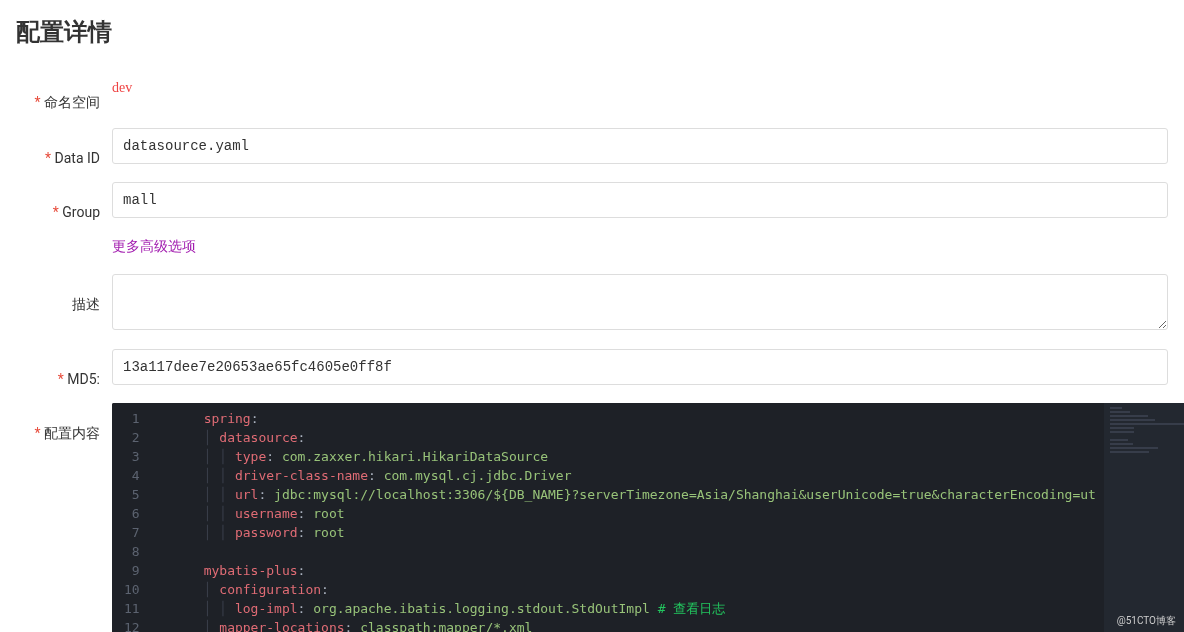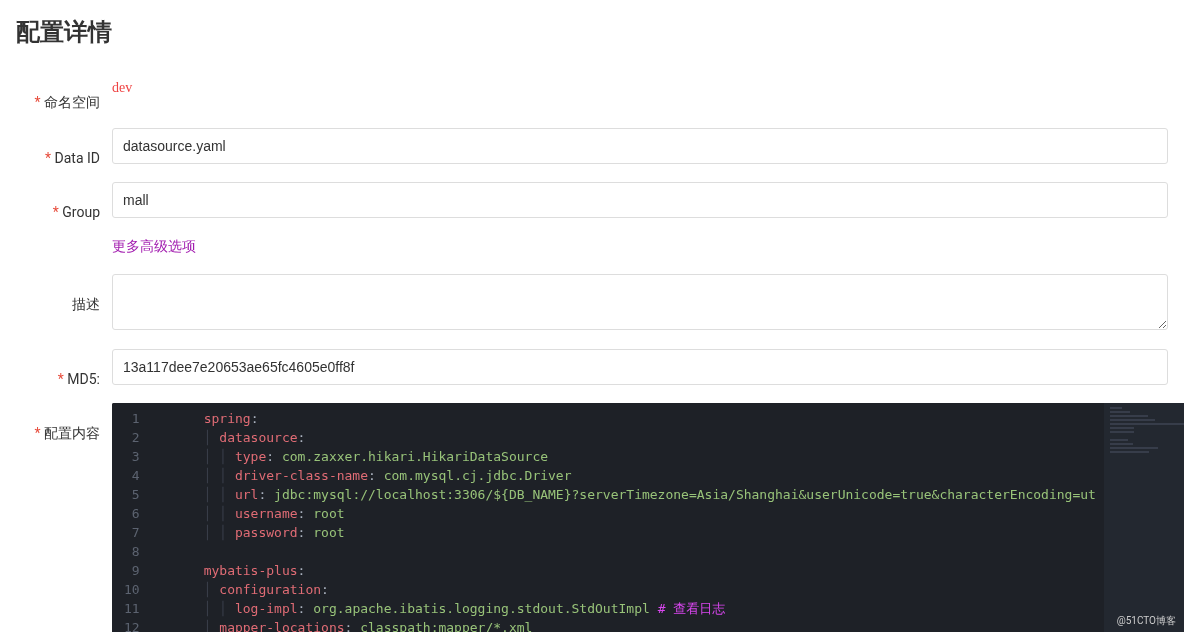--- a/index.html
+++ b/index.html
@@ -49,20 +49,21 @@
     }
     .form-input {
       width: 100%;
       height: 36px;
       padding: 16px 10px;
       border: 1px solid #ddd;
       border-radius: 3px;
       font-size: 14px;
       color: #333;
       background: #fff;
+      font-family: Liberation Mono, monospace;
     }
     .form-textarea {
       width: 100%;
       min-height: 56px;
       padding: 8px 10px;
       border: 1px solid #ddd;
       border-radius: 3px;
       font-size: 14px;
       color: #333;
       background: #fff;
@@ -108,21 +109,21 @@
       display: block;
       min-height: 19px;
       margin-left: 48px;
     }
     .guide {
       color: #3a3f4b;
     }
     .tk-key { color: #e06c75; }
     .tk-colon { color: #abb2bf; }
     .tk-str { color: #98c379; }
-    .tk-cmt { color: #d946ef; }
+    .tk-cmt { color: #22c55e; }
     .minimap {
       width: 120px;
       background: #232830;
       flex-shrink: 0;
       position: relative;
     }
     .minimap-lines {
       padding: 4px 6px;
     }
     .mm-line {

